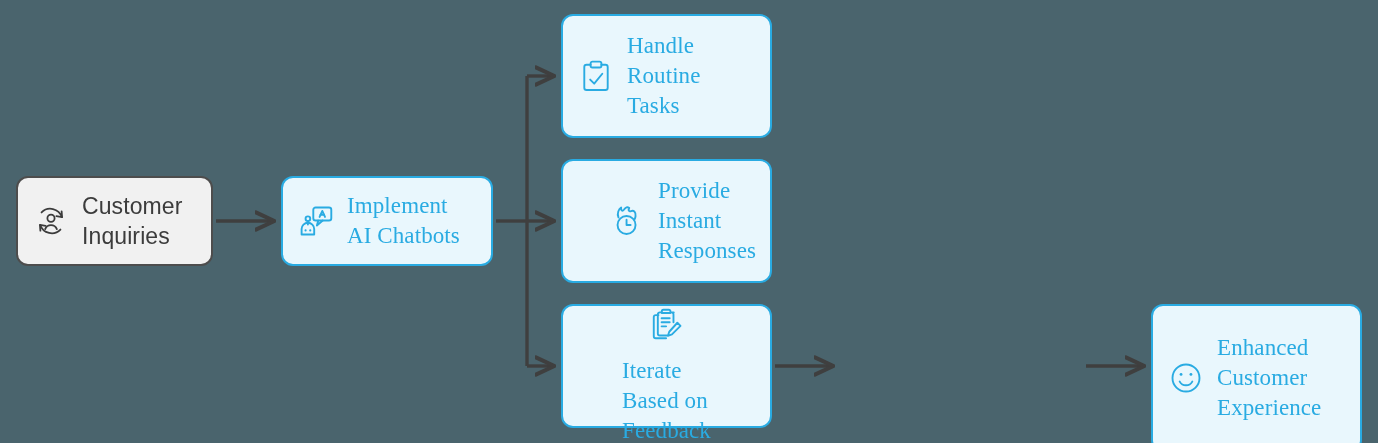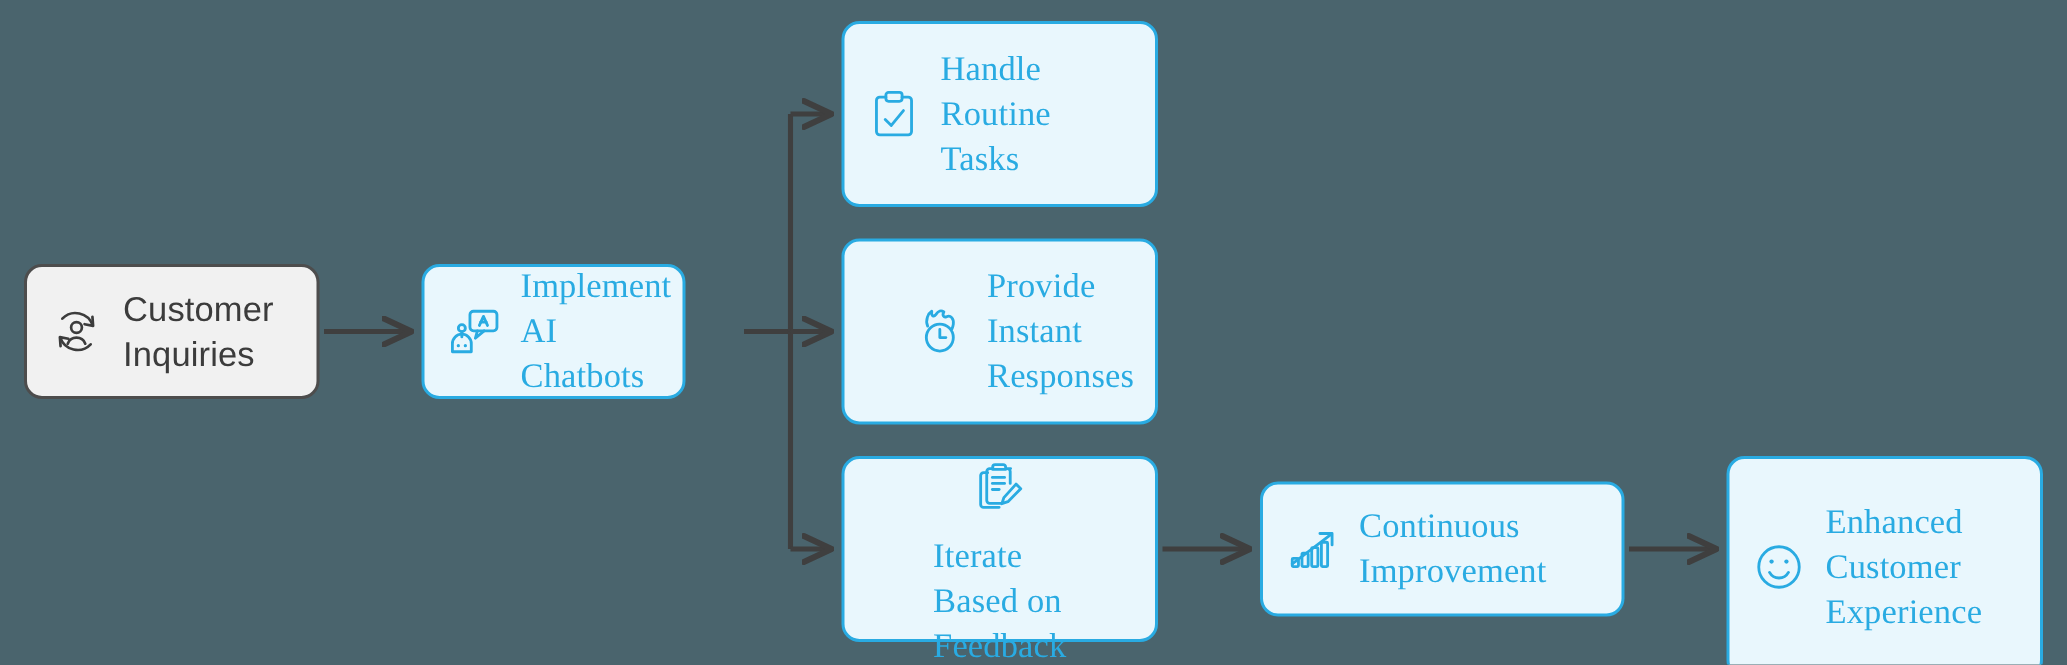--- a/index.html
+++ b/index.html
@@ -56,21 +56,21 @@
     font-size: 23px;
     line-height: 30px;
     letter-spacing: 0.1px;
     white-space: pre-line;
   }
   .accent .node-label { color: #29abe2; font-family: Liberation Serif, serif; }
   .neutral .node-label { color: #3c3c3c; }
 
   
   #node-customer-inquiries { left: 16px;   top: 176px; width: 197px; height: 90px; }
-  #node-implement-chatbots { left: 281px;  top: 176px; width: 176px; height: 90px; }
+  #node-implement-chatbots { left: 281px;  top: 176px; width: 212px; height: 90px; }
   #node-handle-routine     { left: 561px;  top: 14px;  width: 211px; height: 124px; }
   #node-provide-instant    { left: 561px;  top: 159px; width: 211px; height: 124px; justify-content: flex-end; }
   #node-iterate-feedback   { left: 561px;  top: 304px; width: 211px; height: 124px; flex-direction: column; }
   #node-continuous-improve { left: 840px;  top: 321px; width: 243px; height: 90px; }
   #node-enhanced-cx        { left: 1151px; top: 304px; width: 211px; height: 148px; }
 </style>
 </head>
 <body>
 
 <div id="canvas">
@@ -174,34 +174,20 @@
         <path d="M14 17 H23"></path>
         <path d="M14 21.5 H19"></path>
         <path d="M31.5 17.5 L35 21 L25.5 30.5 L21 32 L22.5 27.5 Z"></path>
       </svg>
     </span>
     <span class="node-label">Iterate
 Based on
 Feedback</span>
   </div>
 
-  <div class="node accent" id="node-continuous-improve">
-    <span class="node-icon">
-      <svg viewBox="0 0 40 40" width="36" height="36" fill="none" stroke="#29abe2" stroke-width="2.1" stroke-linecap="round" stroke-linejoin="round">
-        <path d="M5 31 L34 9"></path>
-        <path d="M25.5 8.5 L34.5 8.5 L34.5 17"></path>
-        <rect x="5" y="27" width="4.6" height="6" rx="0.8"></rect>
-        <rect x="12.2" y="23" width="4.6" height="10" rx="0.8"></rect>
-        <rect x="19.4" y="19" width="4.6" height="14" rx="0.8"></rect>
-        <rect x="26.6" y="15" width="4.6" height="18" rx="0.8"></rect>
-      </svg>
-    </span>
-    <span class="node-label">Continuous
-Improvement</span>
-  </div>
 
   <div class="node accent" id="node-enhanced-cx">
     <span class="node-icon">
       <svg viewBox="0 0 40 40" width="36" height="36" fill="none" stroke="#29abe2" stroke-width="2.1" stroke-linecap="round" stroke-linejoin="round">
         <circle cx="20" cy="20" r="15"></circle>
         <circle cx="14.5" cy="16" r="1.6" fill="#29abe2" stroke="none"></circle>
         <circle cx="25.5" cy="16" r="1.6" fill="#29abe2" stroke="none"></circle>
         <path d="M13 24 A8 8 0 0 0 27 24"></path>
       </svg>
     </span>

